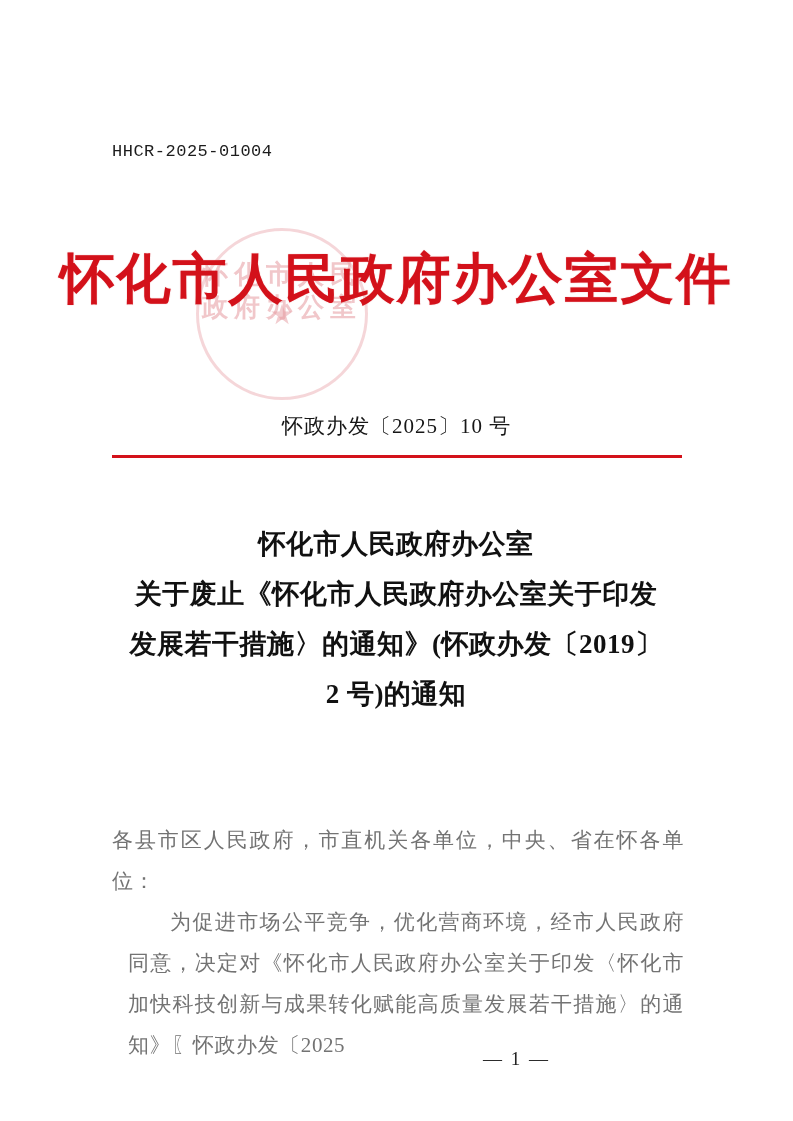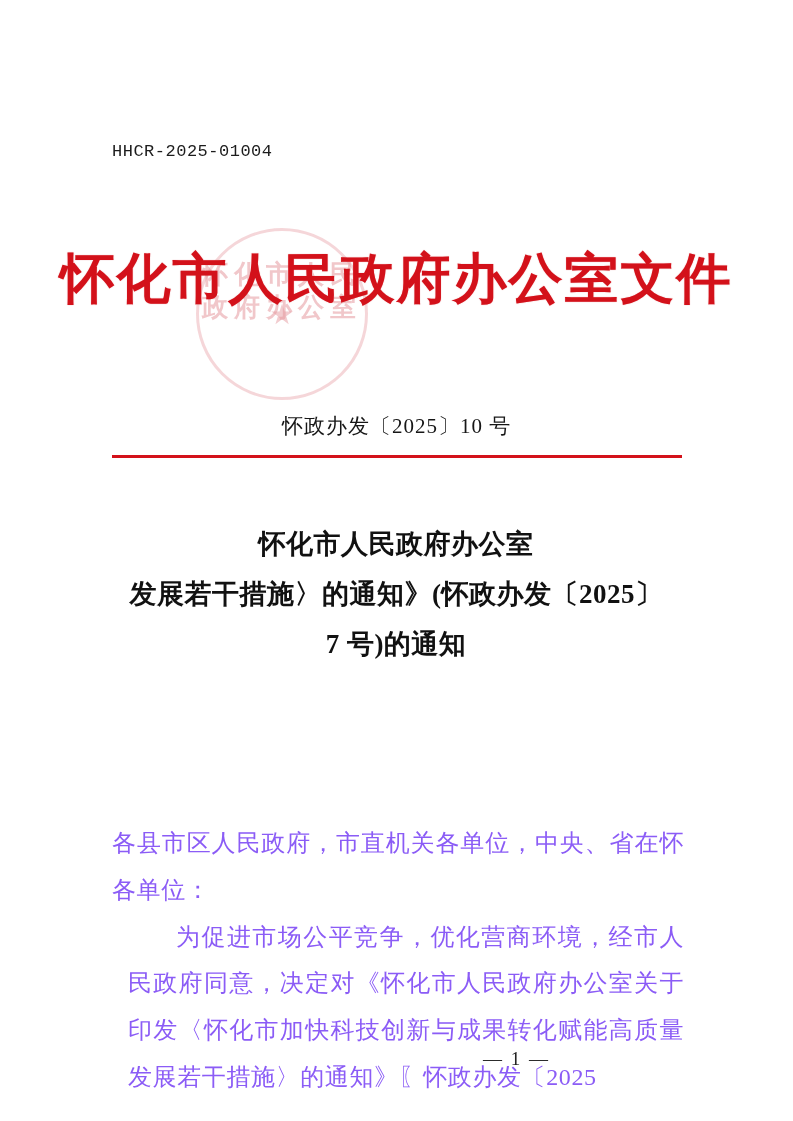--- a/index.html
+++ b/index.html
@@ -134,23 +134,23 @@
     display: block;
     white-space: nowrap;
   }
 
   
   .body-text {
     position: absolute;
     left: 112px;
     top: 820px;
     width: 572px;
-    font-size: 24px;
+    font-size: 21px;
     line-height: 1.95;
-    color: #8b5cf6;
+    color: #737373;
     letter-spacing: 0.6px;
   }
   .body-text p {
     margin: 0;
     text-align: justify;
     text-align-last: left;
   }
   .body-text p.indent {
     text-indent: 2em;
     margin-left: 16px;
@@ -187,22 +187,23 @@
     </div>
     <div class="masthead-title">怀化市人民政府办公室文件</div>
   </div>
 
   <div class="issue-line">怀政办发〔2025〕10 号</div>
 
   <div class="red-rule"></div>
 
   <div class="doc-title">
     <span class="tline">怀化市人民政府办公室</span>
-    <span class="tline">发展若干措施〉的通知》(怀政办发〔2025〕</span>
-    <span class="tline">7 号)的通知</span>
+    <span class="tline">关于废止《怀化市人民政府办公室关于印发</span>
+    <span class="tline">发展若干措施〉的通知》(怀政办发〔2019〕</span>
+    <span class="tline">2 号)的通知</span>
   </div>
 
   <div class="body-text">
     <p>各县市区人民政府，市直机关各单位，中央、省在怀各单位：</p>
     <p class="indent">为促进市场公平竞争，优化营商环境，经市人民政府同意，决定对《怀化市人民政府办公室关于印发〈怀化市加快科技创新与成果转化赋能高质量发展若干措施〉的通知》〖怀政办发〔2025</p>
   </div>
 
   <div class="page-number">
     <span>— 1 —</span>
   </div>

